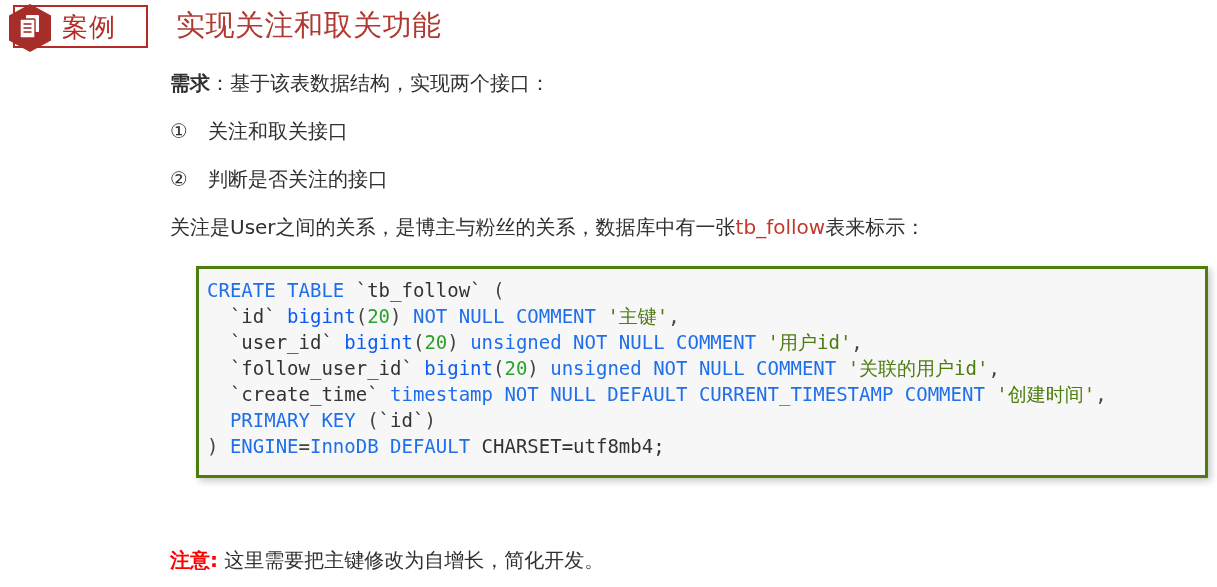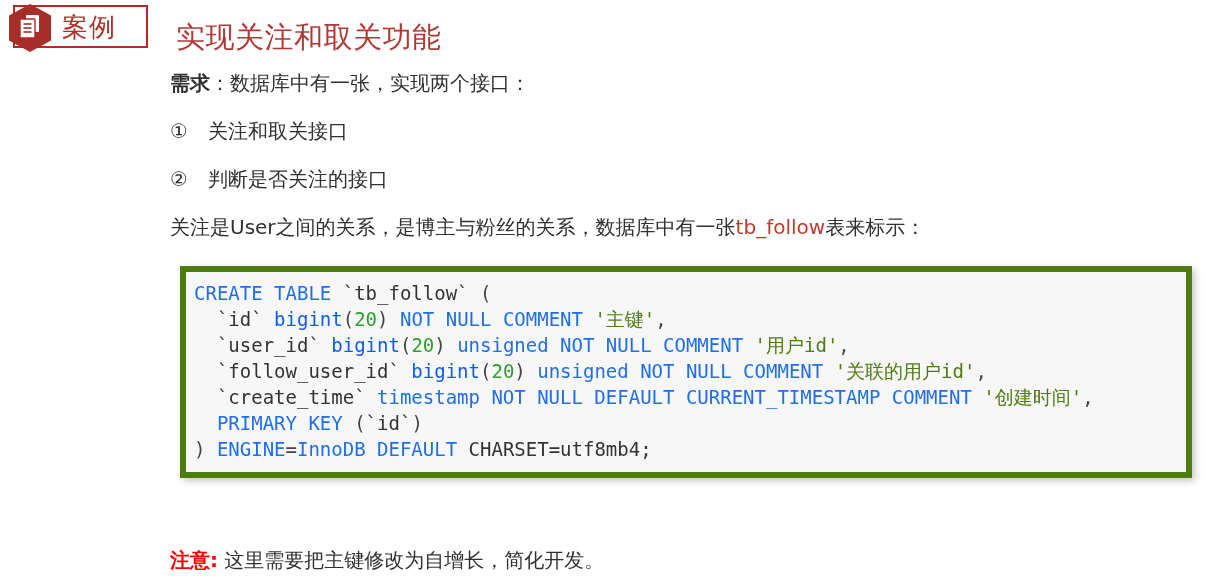--- a/index.html
+++ b/index.html
@@ -48,21 +48,21 @@
     transform: translateY(-50%);
     font-size: 26px;
     color: #b52b27;
     letter-spacing: 1px;
     white-space: nowrap;
     font-family: "DejaVu Sans", "Liberation Sans", sans-serif;
   }
   .header-title {
     position: absolute;
     left: 176px;
-    top: 18px;
+    top: 6px;
     font-size: 29px;
     color: #b03a33;
     letter-spacing: 0.5px;
     white-space: nowrap;
     font-family: "DejaVu Sans", "Liberation Sans", sans-serif;
   }
 
   
   .content {
     position: absolute;
@@ -86,26 +86,26 @@
     display: inline-block;
     min-width: 38px;
   }
   .hl-red {
     color: #c0392b;
   }
 
   
   .code-block {
     position: absolute;
-    left: 180px;
+    left: 196px;
     top: 266px;
     width: 1012px;
     height: 212px;
     background: #f7f7f7;
-    border: 6px solid #4d7c0f;
+    border: 3px solid #4d7c0f;
     box-sizing: border-box;
     box-shadow: 3px 3px 7px rgba(0,0,0,0.22);
     overflow: hidden;
   }
   .code-inner {
     padding: 8px 0 0 8px;
     font-family: "DejaVu Sans Mono", "Liberation Mono", monospace;
     font-size: 19px;
     line-height: 26px;
     white-space: pre;
@@ -158,21 +158,21 @@
     </span>
     <span class="badge-label">案例</span>
   </div>
 
   <div class="header-title">实现关注和取关功能</div>
 </div>
 
 <div class="content">
 
   <p class="para bold-lead">
-    <span class="lead">需求</span><span>：数据库中有一张，实现两个接口：</span>
+    <span class="lead">需求</span><span>：基于该表数据结构，实现两个接口：</span>
   </p>
 
   <p class="para">
     <span class="marker">①</span><span>关注和取关接口</span>
   </p>
 
   <p class="para">
     <span class="marker">②</span><span>判断是否关注的接口</span>
   </p>
 

